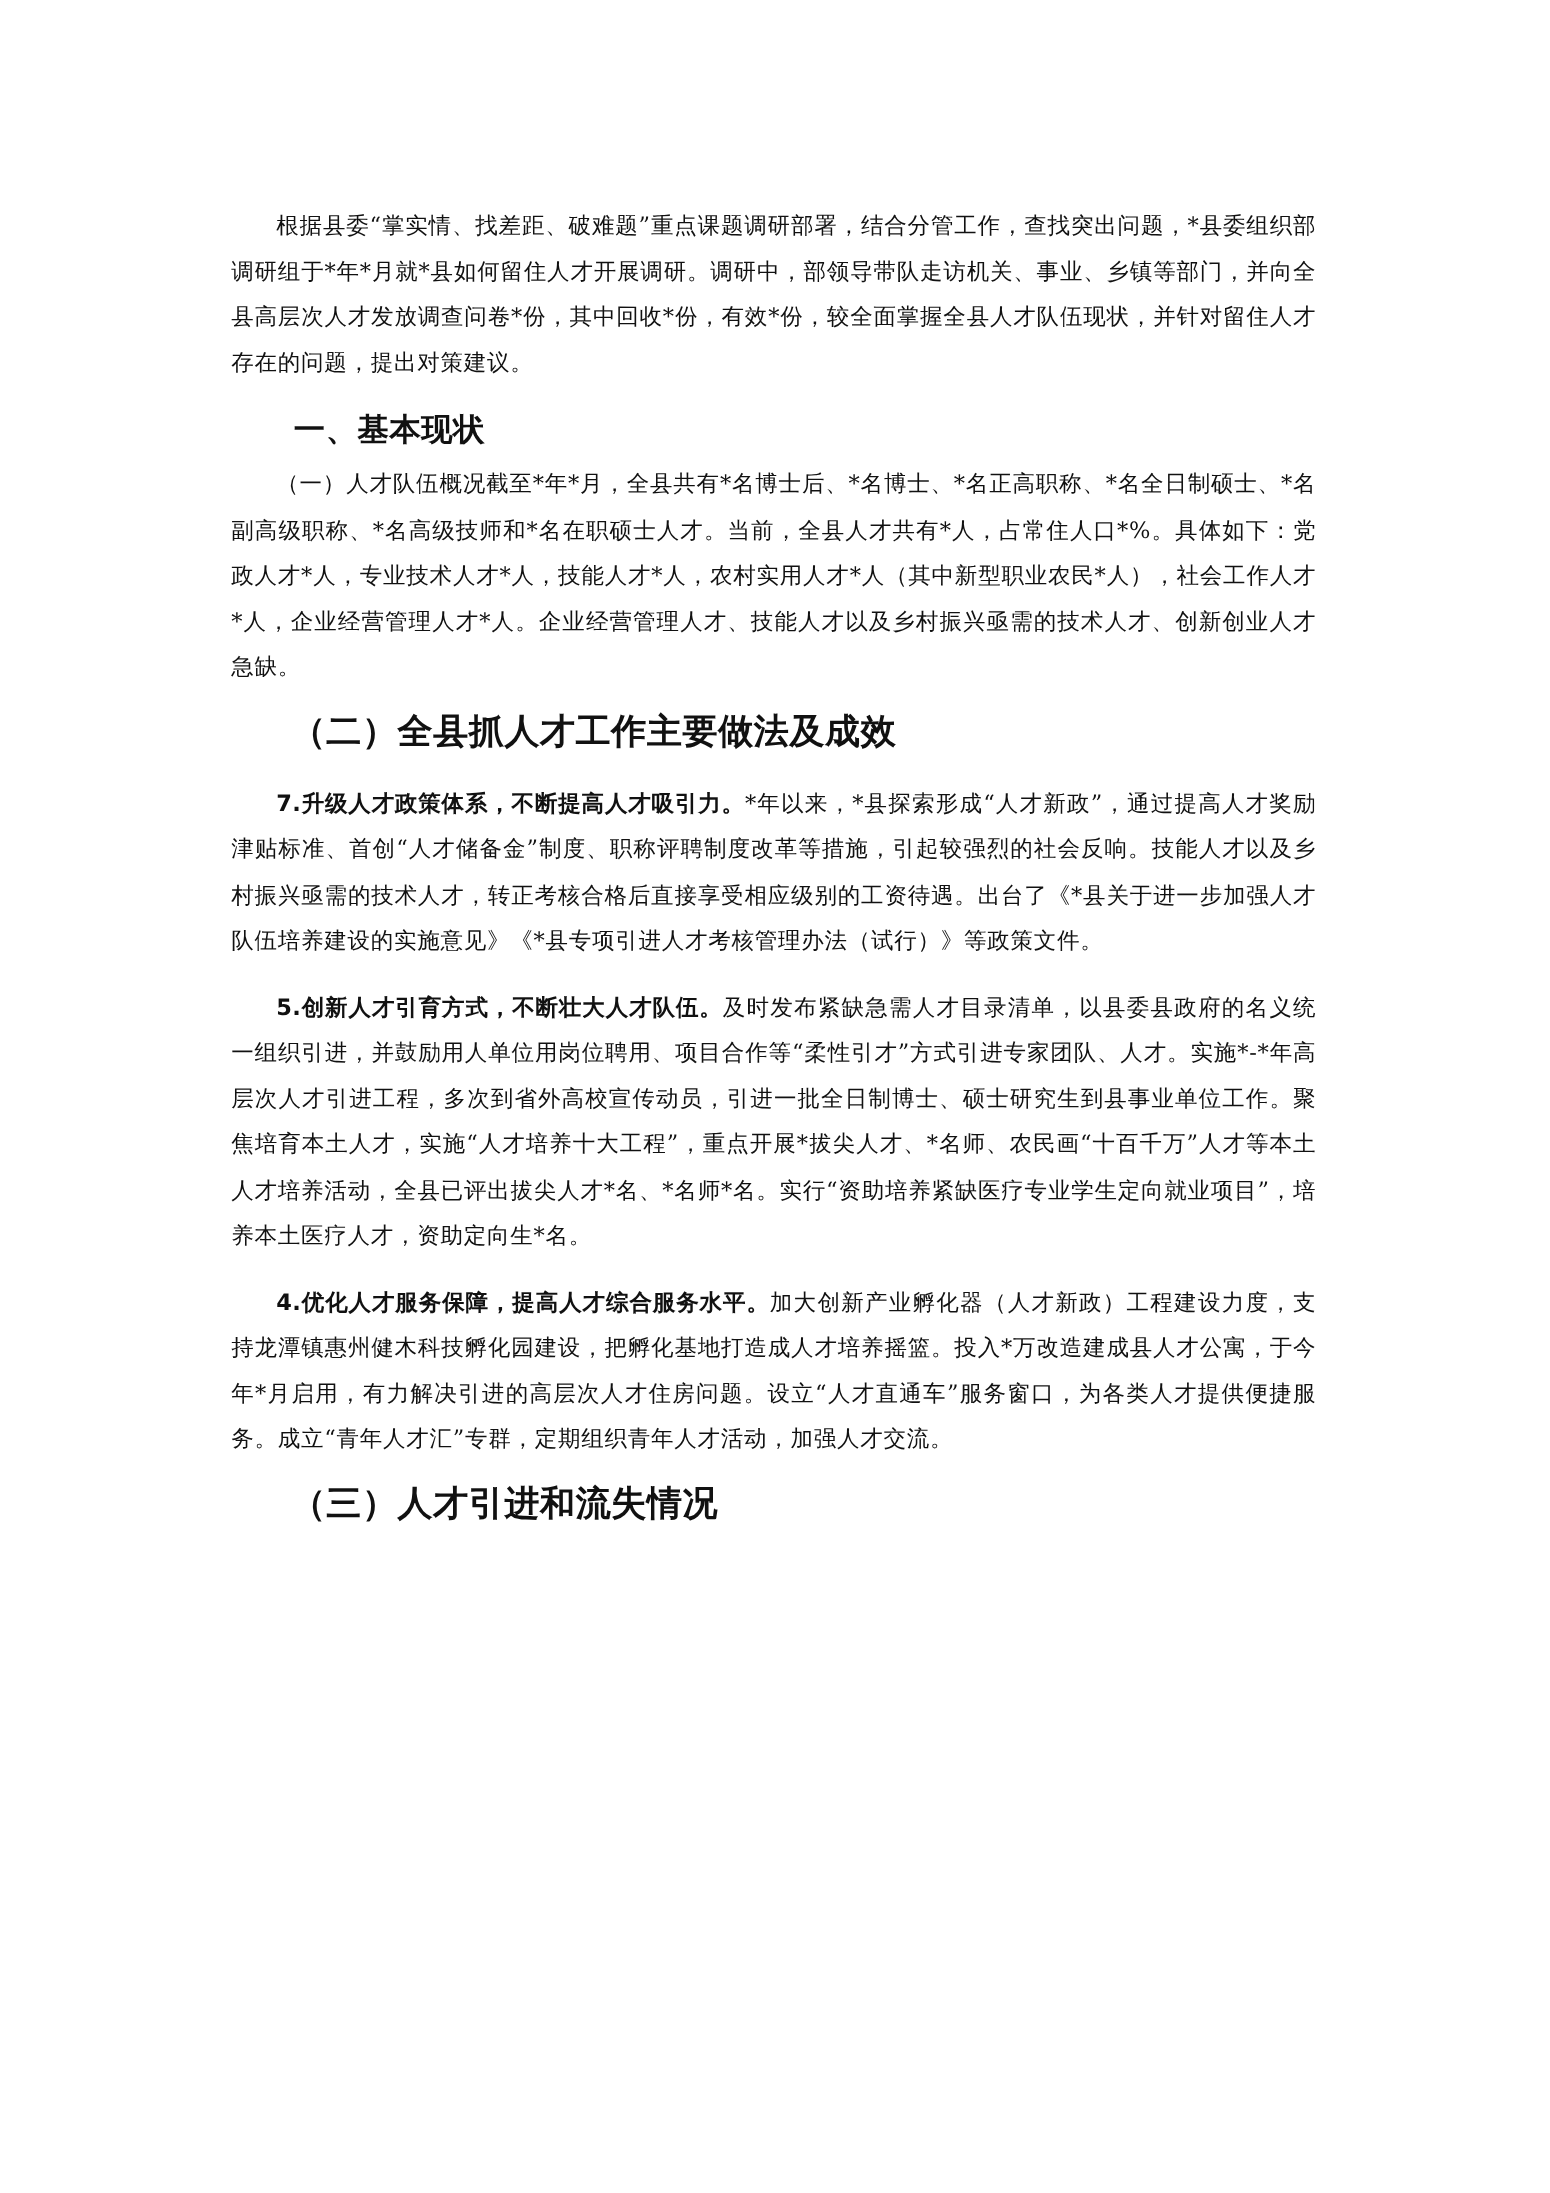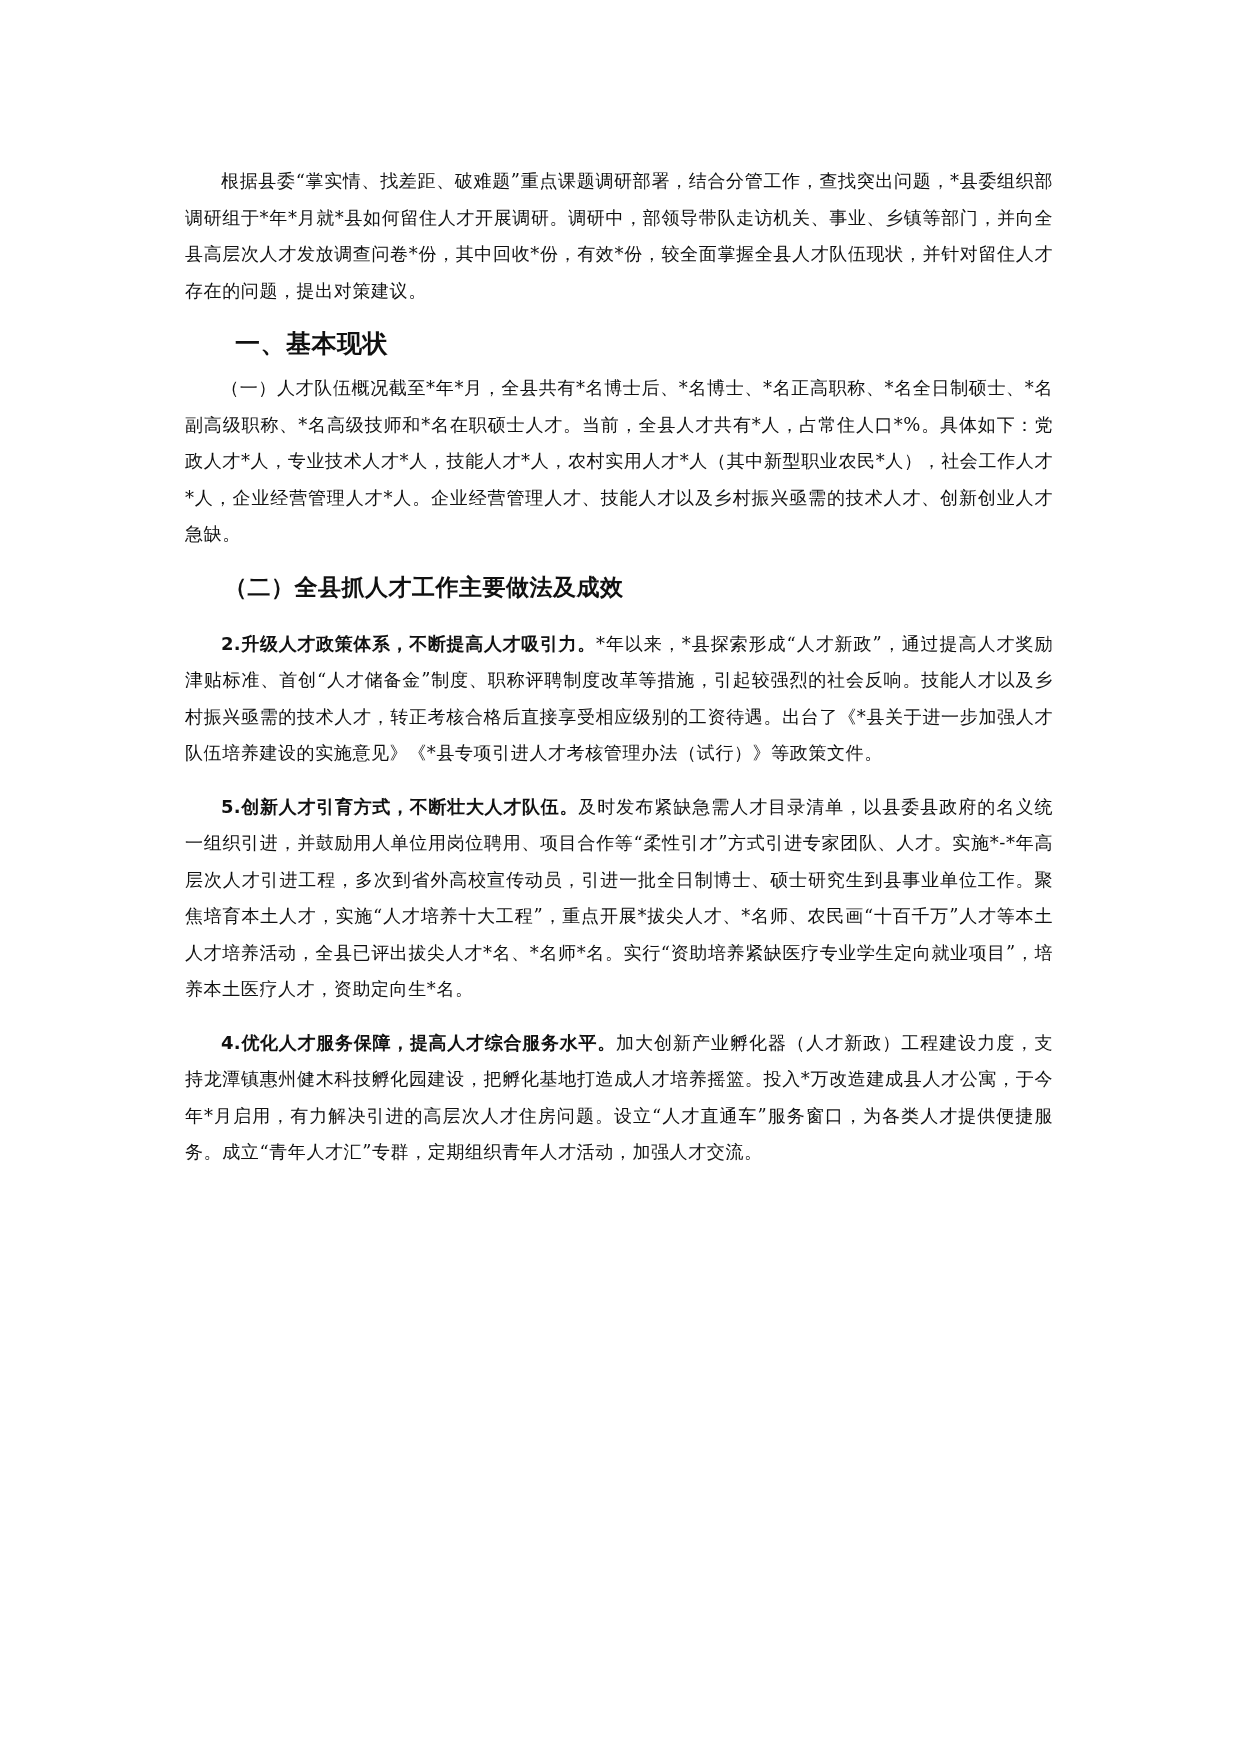--- a/index.html
+++ b/index.html
@@ -32,23 +32,23 @@
     .heading {
       font-family: "DejaVu Sans", "Liberation Sans", sans-serif;
       font-weight: bold;
       font-size: 25px;
       line-height: 36px;
       text-indent: 2em;
       margin: 0 0 8px 0;
       letter-spacing: 0.5px;
     }
     .sub-heading {
-      font-family: Liberation Serif, serif;
+      font-family: Liberation Mono, monospace;
       font-weight: bold;
-      font-size: 23px;
+      font-size: 28px;
       line-height: 36px;
       text-indent: 1.7em;
       margin: 0 0 20px 0;
       letter-spacing: 0.5px;
     }
     .lead {
       font-family: "DejaVu Sans", "Liberation Sans", sans-serif;
       font-weight: bold;
       letter-spacing: 0.3px;
     }
@@ -60,20 +60,21 @@
 
   <p class="para">根据县委“掌实情、找差距、破难题”重点课题调研部署，结合分管工作，查找突出问题，*县委组织部调研组于*年*月就*县如何留住人才开展调研。调研中，部领导带队走访机关、事业、乡镇等部门，并向全县高层次人才发放调查问卷*份，其中回收*份，有效*份，较全面掌握全县人才队伍现状，并针对留住人才存在的问题，提出对策建议。</p>
 
   <h2 class="heading">一、基本现状</h2>
 
   <p class="para">（一）人才队伍概况截至*年*月，全县共有*名博士后、*名博士、*名正高职称、*名全日制硕士、*名副高级职称、*名高级技师和*名在职硕士人才。当前，全县人才共有*人，占常住人口*%。具体如下：党政人才*人，专业技术人才*人，技能人才*人，农村实用人才*人（其中新型职业农民*人），社会工作人才*人，企业经营管理人才*人。企业经营管理人才、技能人才以及乡村振兴亟需的技术人才、创新创业人才急缺。</p>
 
   <h3 class="sub-heading">（二）全县抓人才工作主要做法及成效</h3>
 
 
-  <p class="para"><span class="lead">2.升级人才政策体系，不断提高人才吸引力。</span><span>*年以来，*县探索形成“人才新政”，通过提高人才奖励津贴标准、首创“人才储备金”制度、职称评聘制度改革等措施，引起较强烈的社会反响。技能人才以及乡村振兴亟需的技术人才，转正考核合格后直接享受相应级别的工资待遇。出台了《*县关于进一步加强人才队伍培养建设的实施意见》《*县专项引进人才考核管理办法（试行）》等政策文件。</span></p>
+  <p class="para"><span class="lead">7.升级人才政策体系，不断提高人才吸引力。</span><span>*年以来，*县探索形成“人才新政”，通过提高人才奖励津贴标准、首创“人才储备金”制度、职称评聘制度改革等措施，引起较强烈的社会反响。技能人才以及乡村振兴亟需的技术人才，转正考核合格后直接享受相应级别的工资待遇。出台了《*县关于进一步加强人才队伍培养建设的实施意见》《*县专项引进人才考核管理办法（试行）》等政策文件。</span></p>
 
   <p class="para"><span class="lead">5.创新人才引育方式，不断壮大人才队伍。</span><span>及时发布紧缺急需人才目录清单，以县委县政府的名义统一组织引进，并鼓励用人单位用岗位聘用、项目合作等“柔性引才”方式引进专家团队、人才。实施*-*年高层次人才引进工程，多次到省外高校宣传动员，引进一批全日制博士、硕士研究生到县事业单位工作。聚焦培育本土人才，实施“人才培养十大工程”，重点开展*拔尖人才、*名师、农民画“十百千万”人才等本土人才培养活动，全县已评出拔尖人才*名、*名师*名。实行“资助培养紧缺医疗专业学生定向就业项目”，培养本土医疗人才，资助定向生*名。</span></p>
 
   <p class="para"><span class="lead">4.优化人才服务保障，提高人才综合服务水平。</span><span>加大创新产业孵化器（人才新政）工程建设力度，支持龙潭镇惠州健木科技孵化园建设，把孵化基地打造成人才培养摇篮。投入*万改造建成县人才公寓，于今年*月启用，有力解决引进的高层次人才住房问题。设立“人才直通车”服务窗口，为各类人才提供便捷服务。成立“青年人才汇”专群，定期组织青年人才活动，加强人才交流。</span></p>
 
+  <h3 class="sub-heading">（三）人才引进和流失情况</h3>
 
 </div>
 
 </body></html>

